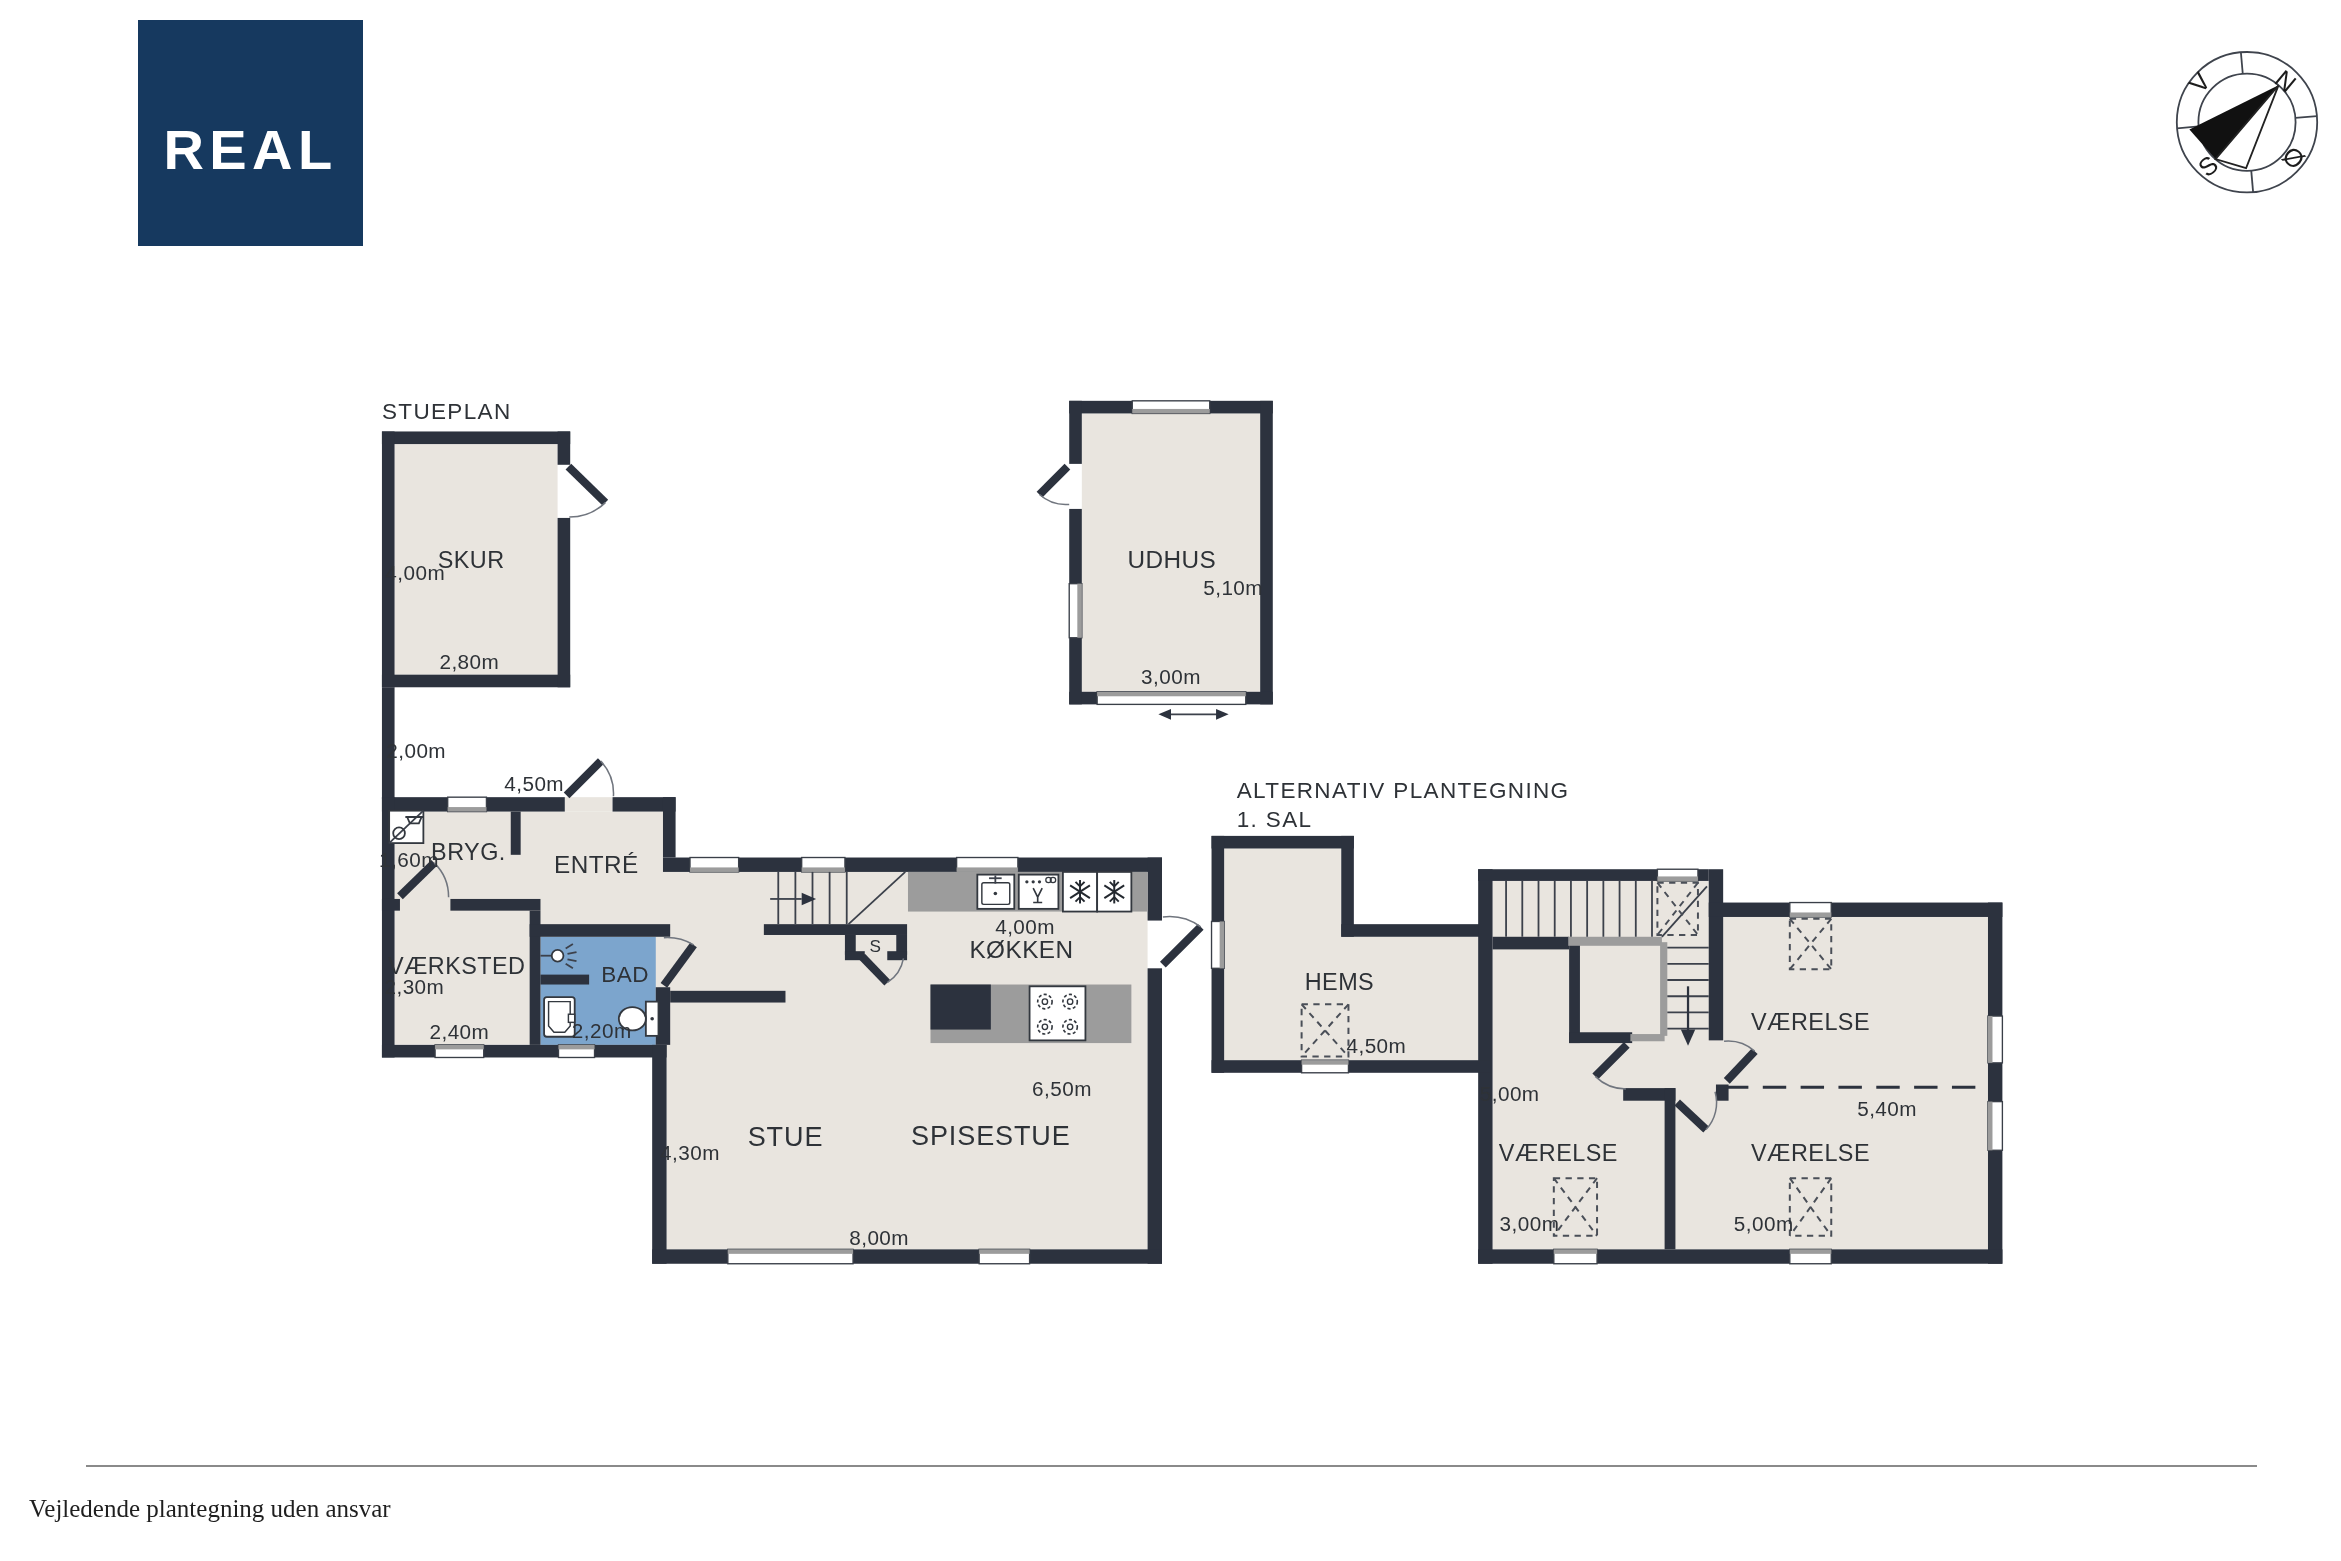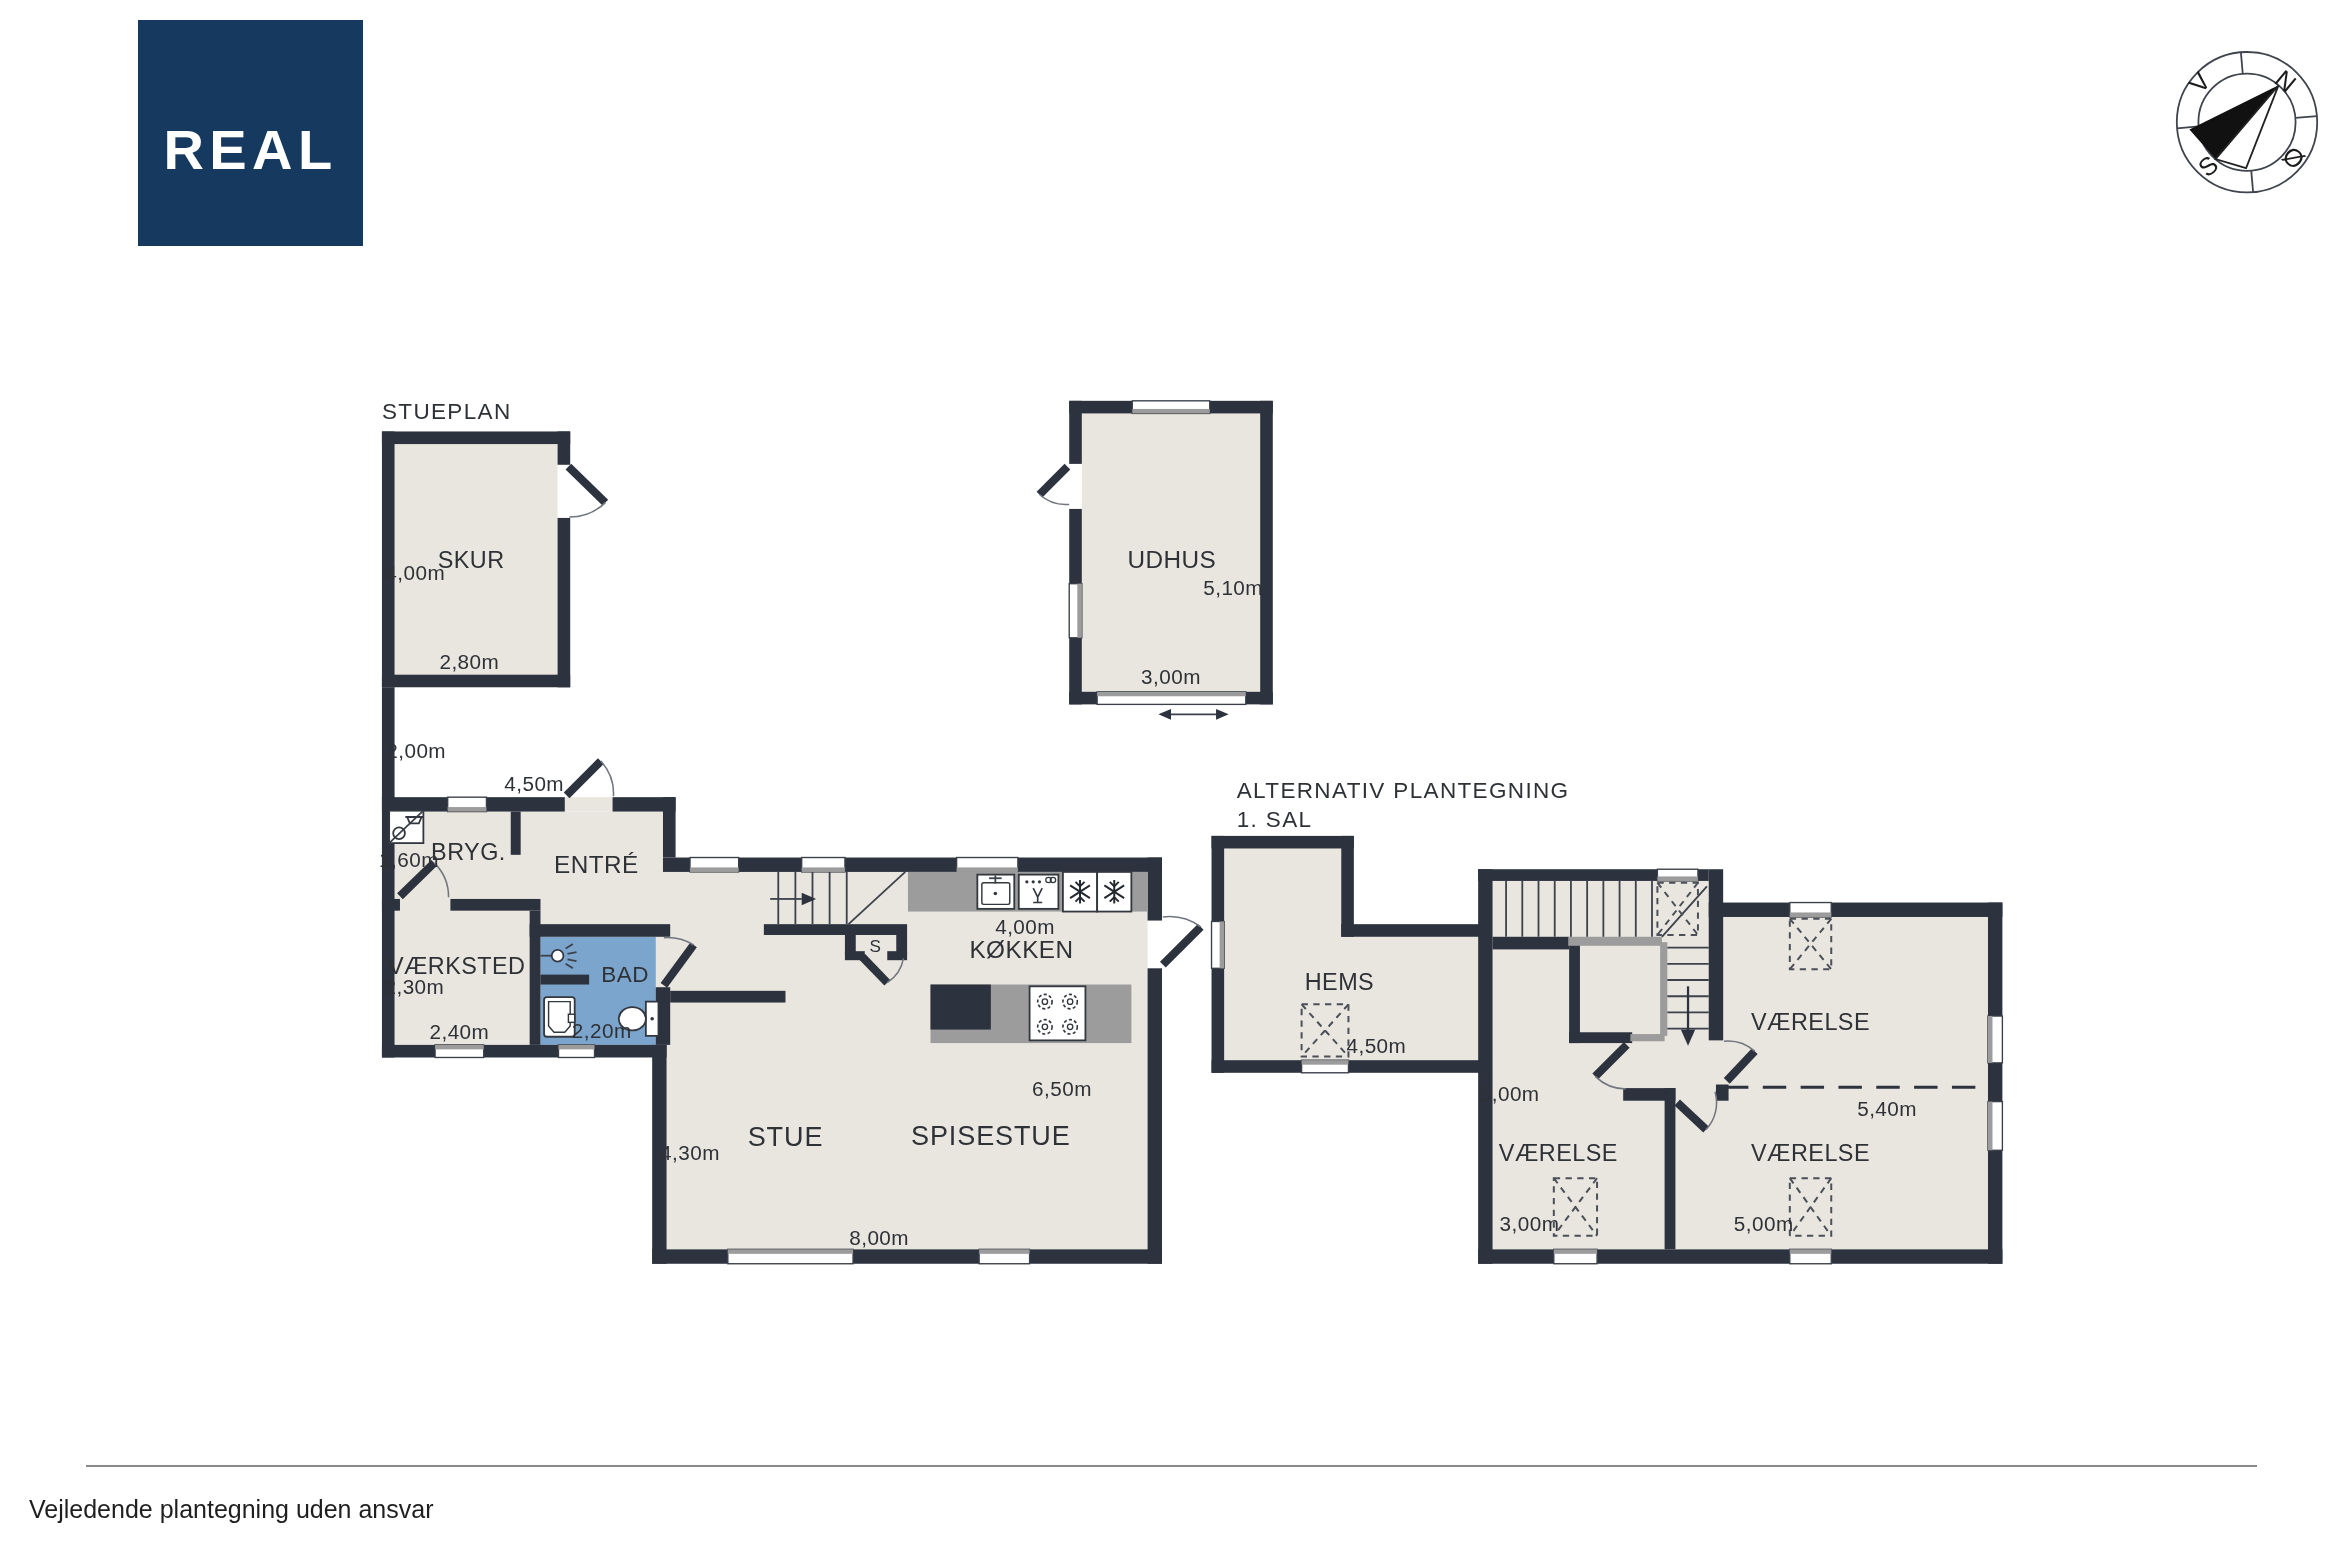--- a/index.html
+++ b/index.html
@@ -6,21 +6,21 @@
   .page{position:relative;width:2342px;height:1561px;background:#ffffff;overflow:hidden;
         font-family:"Liberation Sans",sans-serif;}
   .logo{position:absolute;left:138px;top:20px;width:225px;height:226px;background:#16395f;
         display:flex;align-items:center;justify-content:center;}
   .logo span{color:#ffffff;font-size:56px;font-weight:700;letter-spacing:5.4px;
         font-family:"Liberation Sans",sans-serif;margin-top:32px;}
   .compass{position:absolute;left:2157px;top:34px;width:180px;height:180px;}
   .plan-svg{position:absolute;left:0;top:0;}
   .footer-line{position:absolute;left:86px;top:1465px;width:2171px;height:1.8px;background:#8a8a8a;}
   .footer-text{position:absolute;left:29px;top:1495px;font-size:25px;color:#1f1f1f;
-        font-family:Liberation Sans, sans-serif;}
+        font-family:Liberation Serif, serif;}
   
   .wall{fill:#2c323e;}
   .floor{fill:#e9e5df;}
   .bath{fill:#7ca5cd;}
   .gray{fill:#9c9c9c;}
   .win{fill:#ffffff;stroke:#3a3f48;stroke-width:1.5;}
   .sill{fill:#9c9c9c;}
   .appl{fill:#ffffff;stroke:#33383f;stroke-width:2;}
   .thin{stroke:#3c414b;stroke-width:2;fill:none;}
   .leaf{stroke:#2c323e;stroke-width:9;fill:none;}

